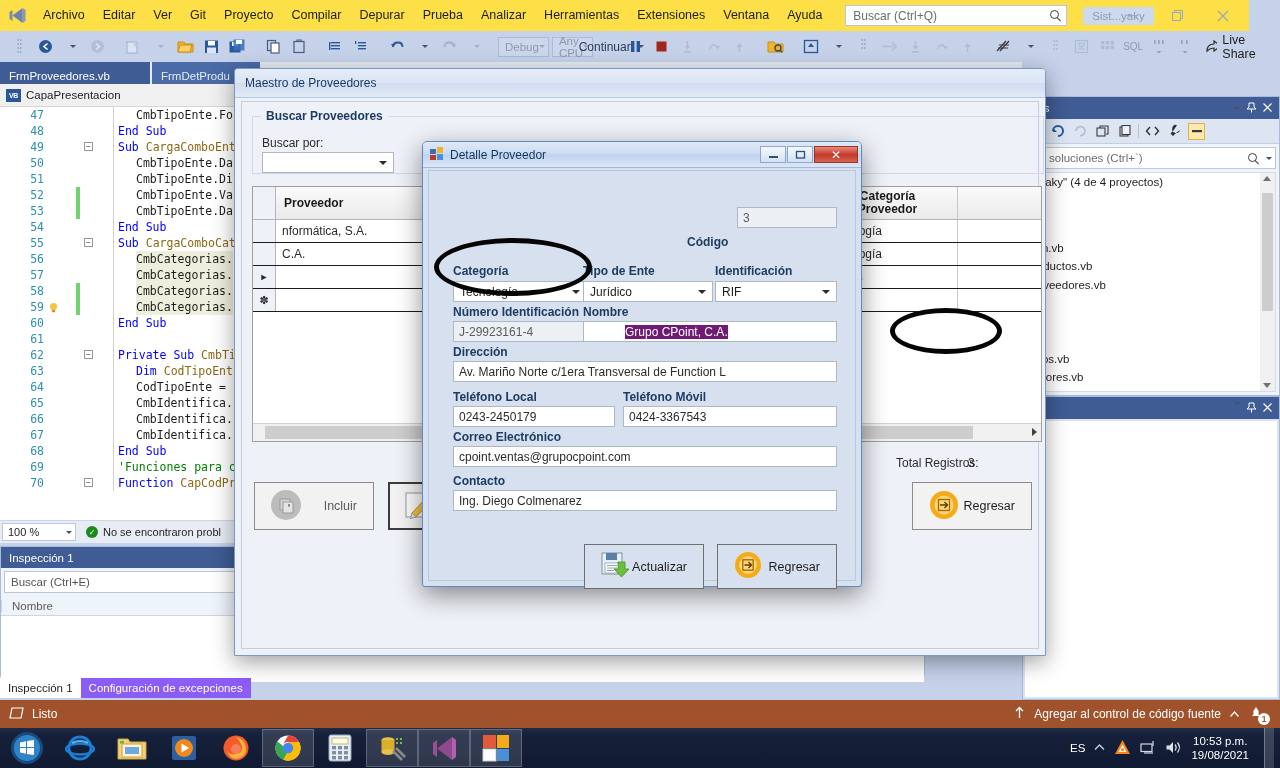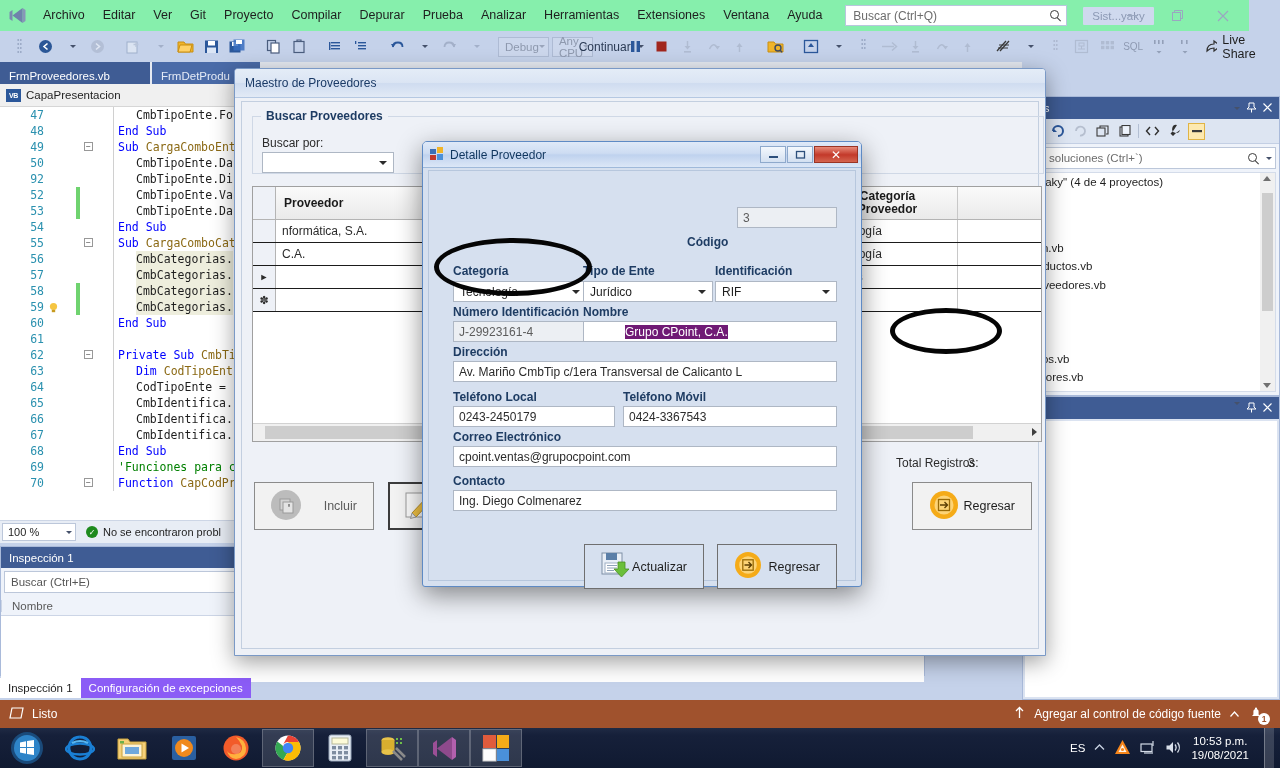--- a/index.html
+++ b/index.html
@@ -8,21 +8,21 @@
     font-family:"Liberation Sans","DejaVu Sans",sans-serif;
     font-size:12px;color:#1e1e1e;background:#2b3a55;
     -webkit-font-smoothing:antialiased;
   }
   .abs{position:absolute;}
 
   
   #vs-shell{position:absolute;left:0;top:0;width:1280px;height:700px;background:#c5d2ea;}
 
   
-  #titlebar{position:absolute;left:0;top:0;width:1249px;height:31px;background:#86efac;display:flex;align-items:center;}
+  #titlebar{position:absolute;left:0;top:0;width:1249px;height:31px;background:#fde047;display:flex;align-items:center;}
   #vs-logo{width:34px;height:31px;display:flex;align-items:center;justify-content:center;}
   #vs-logo svg{display:block;}
   .menu-item{padding:0 9px;height:31px;line-height:31px;font-size:12.5px;color:#1e1e1e;white-space:nowrap;cursor:default;}
   #qsearch{margin-left:14px;width:222px;height:21px;background:#fff;border:1px solid #b9c6dd;display:flex;align-items:center;padding:0 4px 0 7px;box-sizing:border-box;}
   #qsearch .ph{flex:1;color:#6d6d6d;font-size:12px;}
   .mag{width:13px;height:13px;display:inline-block;position:relative;}
   .mag::before{content:"";position:absolute;left:1px;top:1px;width:7px;height:7px;border:1.4px solid #3b3b3b;border-radius:50%;}
   .mag::after{content:"";position:absolute;left:8px;top:8px;width:5px;height:1.4px;background:#3b3b3b;transform:rotate(45deg);transform-origin:left center;}
   #acct{margin-left:16px;background:#cfd9ee;color:#8c99b4;font-size:11.5px;padding:3px 9px;border-radius:1px;}
   #wctrl{position:absolute;right:4px;top:0;height:31px;display:flex;align-items:center;}
@@ -519,21 +519,21 @@
     <span style="font-size:11.5px;">CapaPresentacion</span>
   </div>
 
   <div id="editor">
     <div id="code-lines">
         <div class="codevline" style="top: 0px; height: 384px;"></div>
         <div class="codeline" style="position: relative;"><span class="lnum">47</span><span class="ctext" style="left: 136px;">CmbTipoEnte.Fo</span></div>
         <div class="codeline" style="position: relative;"><span class="lnum">48</span><span class="ctext" style="left: 118px;"><span class="k">End Sub</span></span></div>
         <div class="codeline" style="position: relative;"><span class="lnum">49</span><span class="fold">−</span><span class="ctext" style="left: 118px;"><span class="k">Sub</span> <span class="fn">CargaComboEnte</span></span></div>
         <div class="codeline" style="position: relative;"><span class="lnum">50</span><span class="ctext" style="left: 136px;">CmbTipoEnte.Da</span></div>
-        <div class="codeline" style="position: relative;"><span class="lnum">92</span><span class="ctext" style="left: 136px;">CmbTipoEnte.Di</span></div>
+        <div class="codeline" style="position: relative;"><span class="lnum">51</span><span class="ctext" style="left: 136px;">CmbTipoEnte.Di</span></div>
         <div class="codeline" style="position: relative;"><span class="lnum">52</span><span class="chgbar"></span><span class="ctext" style="left: 136px;">CmbTipoEnte.Va</span></div>
         <div class="codeline" style="position: relative;"><span class="lnum">53</span><span class="chgbar"></span><span class="ctext" style="left: 136px;">CmbTipoEnte.Da</span></div>
         <div class="codeline" style="position: relative;"><span class="lnum">54</span><span class="ctext" style="left: 118px;"><span class="k">End Sub</span></span></div>
         <div class="codeline" style="position: relative;"><span class="lnum">55</span><span class="fold">−</span><span class="ctext" style="left: 118px;"><span class="k">Sub</span> <span class="fn">CargaComboCate</span></span></div>
         <div class="codeline" style="position: relative;"><span class="lnum">56</span><span class="ctext hl" style="left: 136px;">CmbCategorias.</span></div>
         <div class="codeline" style="position: relative;"><span class="lnum">57</span><span class="ctext hl" style="left: 136px;">CmbCategorias.</span></div>
         <div class="codeline" style="position: relative;"><span class="lnum">58</span><span class="chgbar"></span><span class="ctext hl" style="left: 136px;">CmbCategorias.</span></div>
         <div class="codeline" style="position: relative;"><span class="lnum">59</span><span class="glyph-bulb"><svg width="11" height="11">
               <circle cx="5.5" cy="4.5" r="3.6" fill="#f5c542"></circle>
               <rect x="3.8" y="7.8" width="3.4" height="2.4" fill="#c79b20"></rect>
@@ -896,21 +896,21 @@
       <span>J-29923161-4</span>
     </div>
 
     <span class="dlabel" style="left:154px;top:134px;">Nombre</span>
     <div class="wtext abs" style="left:154px;top:150px;width:254px;">
       <span style="background:#701a75;color:#fff;margin-left:36px;">Grupo CPoint, C.A.</span>
     </div>
 
     <span class="dlabel" style="left:24px;top:174px;">Dirección</span>
     <div class="wtext abs" style="left:24px;top:190px;width:384px;">
-      <span>Av. Mariño CmbTip c/1era Transversal de Calicanto L</span>
+      <span>Av. Mariño Norte c/1era Transversal de Function L</span>
     </div>
 
     <span class="dlabel" style="left:24px;top:219px;">Teléfono Local</span>
     <div class="wtext abs" style="left:24px;top:235px;width:162px;">
       <span>0243-2450179</span>
     </div>
 
     <span class="dlabel" style="left:194px;top:219px;">Teléfono Móvil</span>
     <div class="wtext abs" style="left:194px;top:235px;width:214px;">
       <span>0424-3367543</span>

